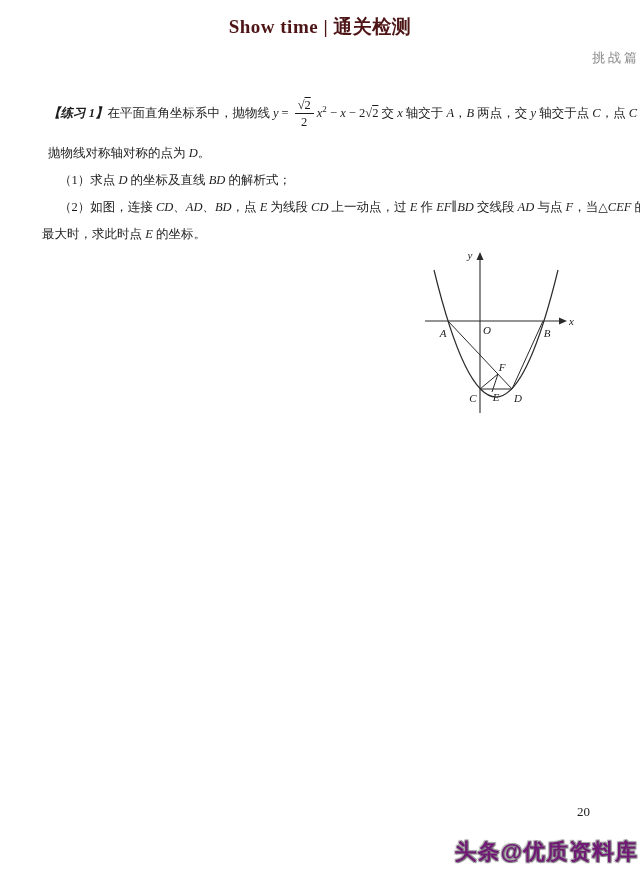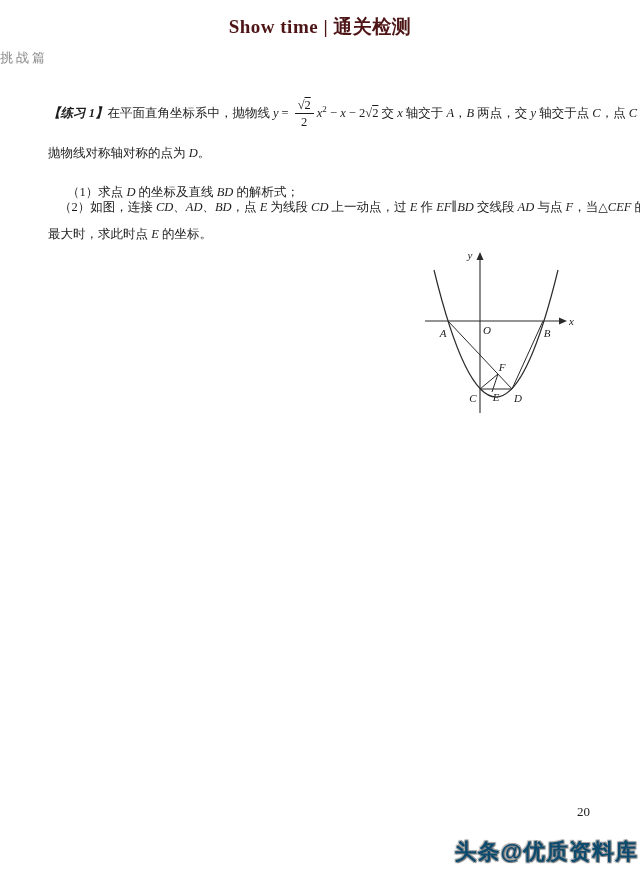--- a/index.html
+++ b/index.html
@@ -8,21 +8,21 @@
     position:relative; width:640px; height:875px; background:#ffffff;
     font-family:"Liberation Serif","DejaVu Serif",serif; color:#1c1c1c;
     overflow:hidden;
     padding-left:29px;
   }
   .title {
     position:absolute; top:14px; left:0; width:640px; text-align:center;
     font-size:19px; font-weight:bold; color:#4e1517; letter-spacing:0.5px;
   }
   .subtitle {
-    position:absolute; top:49px; left:0; width:640px; text-align:left;
+    position:absolute; top:49px; left:0; width:640px; text-align:right;
     font-size:13px; color:#8a8a8a; letter-spacing:3px;
   }
   .para {
     position:absolute; white-space:nowrap; font-size:12.5px; line-height:20px;
     color:#1c1c1c;
   }
   .para .var, .var { font-style:italic; font-family:"Liberation Serif","DejaVu Serif",serif; }
   .para .b { font-weight:bold;font-style:italic; }
   .formula { display:inline; }
   .formula .op { margin:0 3px; }
@@ -40,44 +40,44 @@
     font-family:"Liberation Serif","DejaVu Serif",serif; font-style:italic;
     font-size:11px; fill:#1c1c1c;
   }
   .page-number {
     position:absolute; left:577px; top:804px; font-size:13px; color:#1c1c1c;
   }
   .watermark {
     position:absolute; right:2px; top:837px; white-space:nowrap;
     font-family:"Liberation Sans","DejaVu Sans",sans-serif;
     font-size:22px; font-weight:bold; letter-spacing:1px;
-    color:#0c4a6e;
+    color:#701a75;
     text-shadow:1px 1px 1px #777777, -1px -1px 1px #aaaaaa, 1px -1px 0 #999999, -1px 1px 0 #bbbbbb;
   }
 </style>
 </head>
 <body>
 
 <div class="page">
 
   <div class="title">Show time |  通关检测</div>
   <div class="subtitle">挑战篇</div>
 
   <div class="para" style="top:98px; left:48px;"><span><span class="b">【练习 1】</span><span>在平面直角坐标系中，抛物线 </span></span><span class="formula"><span class="var">y</span><span class="op">=</span><span class="frac">
           <span class="num"><span>√</span><span class="radicand">2</span></span>
           <span class="den">2</span>
         </span><span class="var">x</span><sup class="exp">2</sup><span> − </span><span class="var">x</span><span> − 2</span><span>√</span><span class="radicand">2</span></span><span><span> 交 </span><span class="var">x</span><span> 轴交于 </span><span class="var">A</span><span>，</span><span class="var">B</span><span> 两点，交 </span><span class="var">y</span><span> 轴交于点 </span><span class="var">C</span><span>，点 </span><span class="var">C</span><span> 关于</span></span></div>
 
   <div class="para" style="top:143px; left:48px;"><span>抛物线对称轴对称的点为 </span><span class="var">D</span><span>。</span></div>
 
-  <div class="para" style="top:182px; left:59px;margin-left:8px;"><span>（1）求点 </span><span class="var">D</span><span> 的坐标及直线 </span><span class="var">BD</span><span> 的解析式；</span></div>
+  <div class="para" style="top:170px; left:59px;"><span>（1）求点 </span><span class="var">D</span><span> 的坐标及直线 </span><span class="var">BD</span><span> 的解析式；</span></div>
 
   <div class="para" style="top:197px; left:59px;"><span>（2）如图，连接 </span><span class="var">CD</span><span>、</span><span class="var">AD</span><span>、</span><span class="var">BD</span><span>，点 </span><span class="var">E</span><span> 为线段 </span><span class="var">CD</span><span> 上一动点，过 </span><span class="var">E</span><span> 作 </span><span class="var">EF</span><span>∥</span><span class="var">BD</span><span> 交线段 </span><span class="var">AD</span><span> 与点 </span><span class="var">F</span><span>，当△</span><span class="var">CEF</span><span> 的面积</span></div>
 
-  <div class="para" style="top:224px; left:48px;"><span>最大时，求此时点 </span><span class="var">E</span><span> 的坐标。</span></div>
+  <div class="para" style="top:224px; left:42px;"><span>最大时，求此时点 </span><span class="var">E</span><span> 的坐标。</span></div>
 
   <div class="figure">
     <svg viewBox="0 0 180 170" width="180" height="170">
 
       <path d="M 24,25 Q 86,279 148,25" fill="none" stroke="#2b2b2b" stroke-width="1.2"></path>
 
       <line x1="15" y1="76" x2="151" y2="76" stroke="#2b2b2b" stroke-width="1.1"></line>
       <polygon points="157,76 149,72.5 149,79.5" fill="#2b2b2b"></polygon>
 
       <line x1="70" y1="13" x2="70" y2="168" stroke="#2b2b2b" stroke-width="1.1"></line>

